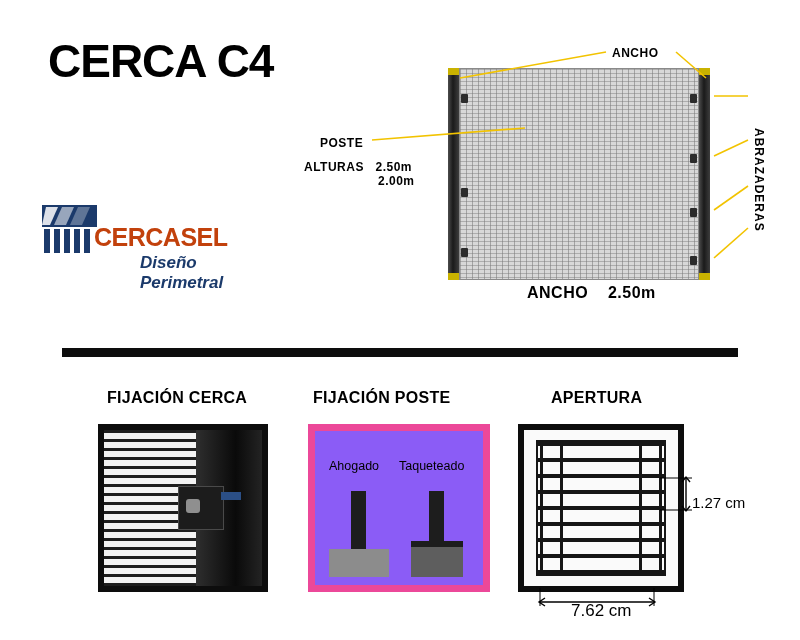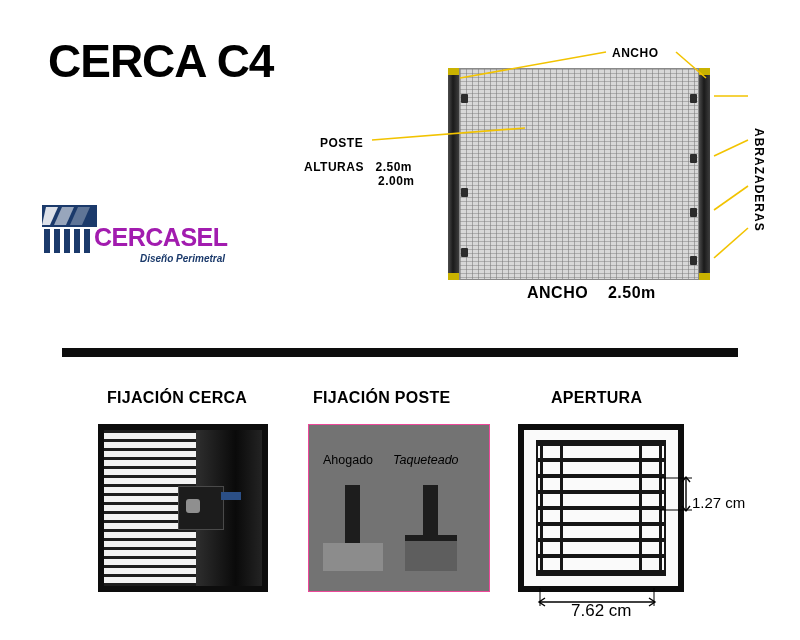--- a/index.html
+++ b/index.html
@@ -42,27 +42,27 @@
     width: 55px;
     height: 48px;
   }
   #logo-text {
     position: absolute;
     left: 52px;
     top: 18px;
     font-size: 25px;
     font-weight: bold;
     letter-spacing: -0.5px;
-    color: #a21caf;
+    color: #c2410c;
   }
   #logo-tag {
     position: absolute;
     left: 98px;
     top: 48px;
-    font-size: 10px;
+    font-size: 17px;
     font-style: italic;
     font-weight: bold;
     color: #1b3a6b;
   }
 
   
   #fence-main {
     position: absolute;
     left: 448px;
     top: 68px;
@@ -225,30 +225,30 @@
     width: 20px; height: 8px;
     background: #2b4f86;
   }
 
   
   #panel-poste {
     left: 308px;
     top: 424px;
     width: 182px;
     height: 168px;
-    background: #737373;
-    border: 1px solid #ec4899;
+    background: #8b5cf6;
+    border: 7px solid #ec4899;
   }
   .sub-label {
     position: absolute;
     font-size: 12.5px;
     font-weight: normal;
   }
   #lbl-ahogado   { left: 14px; top: 28px; }
-  #lbl-taqueteado{ left: 84px; top: 28px; font-style: italic; }
+  #lbl-taqueteado{ left: 84px; top: 28px; }
   #post-ahogado {
     position: absolute;
     left: 36px; top: 60px;
     width: 15px; height: 62px;
     background: #1d1d1d;
   }
   #base-ahogado {
     position: absolute;
     left: 14px; top: 118px;
     width: 60px; height: 28px;

